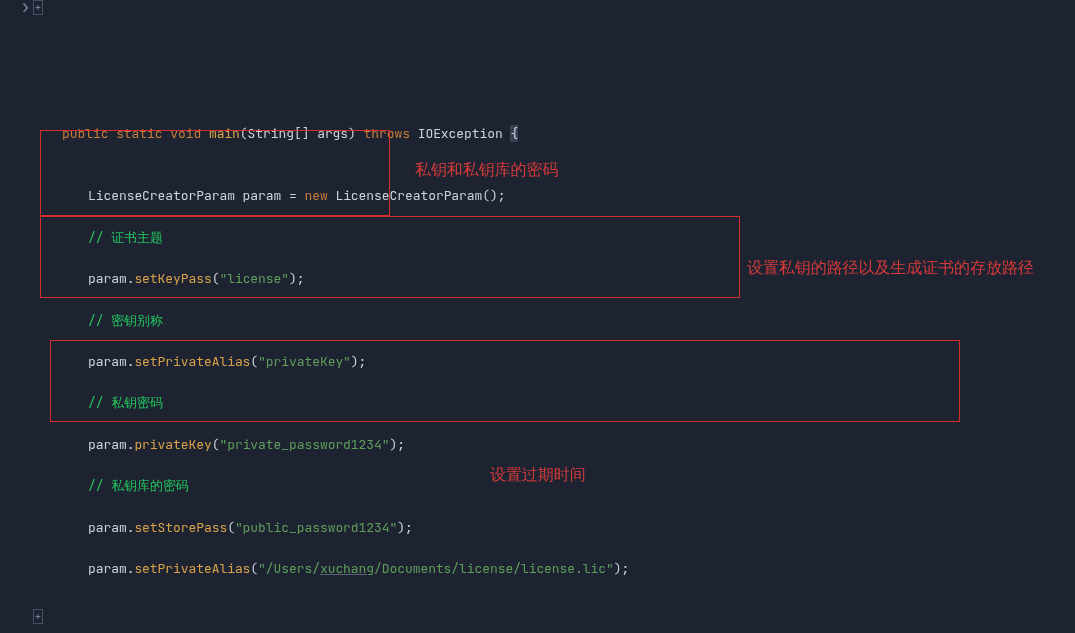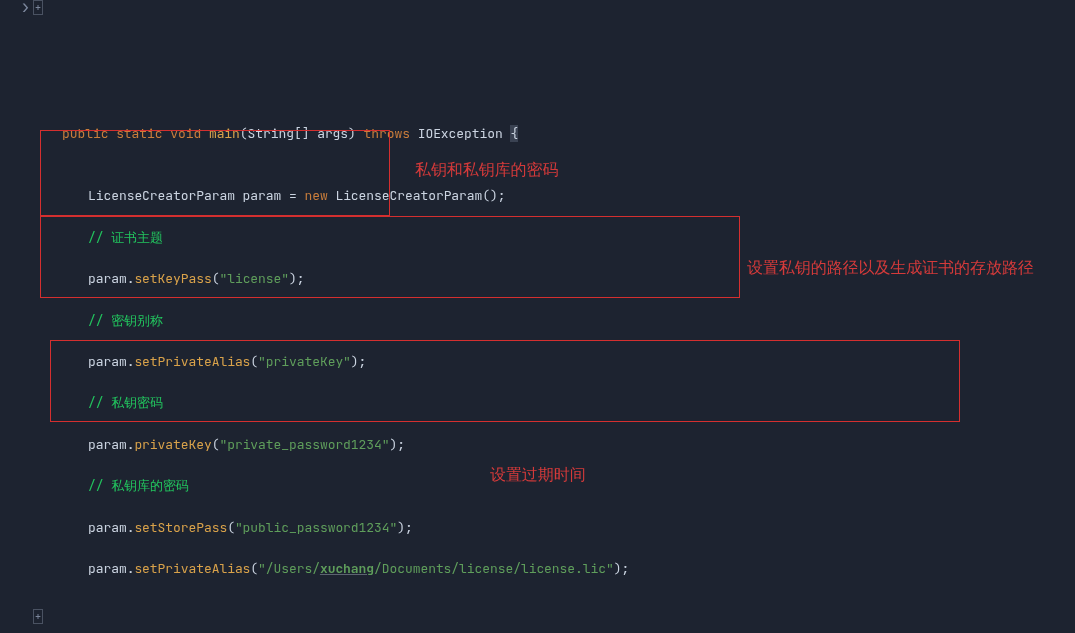--- a/index.html
+++ b/index.html
@@ -18,21 +18,21 @@
     letter-spacing:-.07px;
   }
   .line { display:block; }
   
   .kw  { color:#c97d3b; }           
   .typ { color:#cbd4e1; }           
   .mth { color:#d9a24a; } 
   .str { color:#5f9e5b; }           
   .cmt { color:#22c55e; }           
   .pun { color:#cbd4e1; }           
-  .under { text-decoration:underline; text-decoration-color:#5c6370;font-weight:bold; }
+  .under { text-decoration:underline; text-decoration-color:#5c6370; }
   .caret { background:#3a4252; }
   .indM { padding-left:26px; }
   .indB { padding-left:52px; }
 
   
   .box {
     position:absolute;
     border:1.5px solid #d42f2f;
     pointer-events:none;
   }

